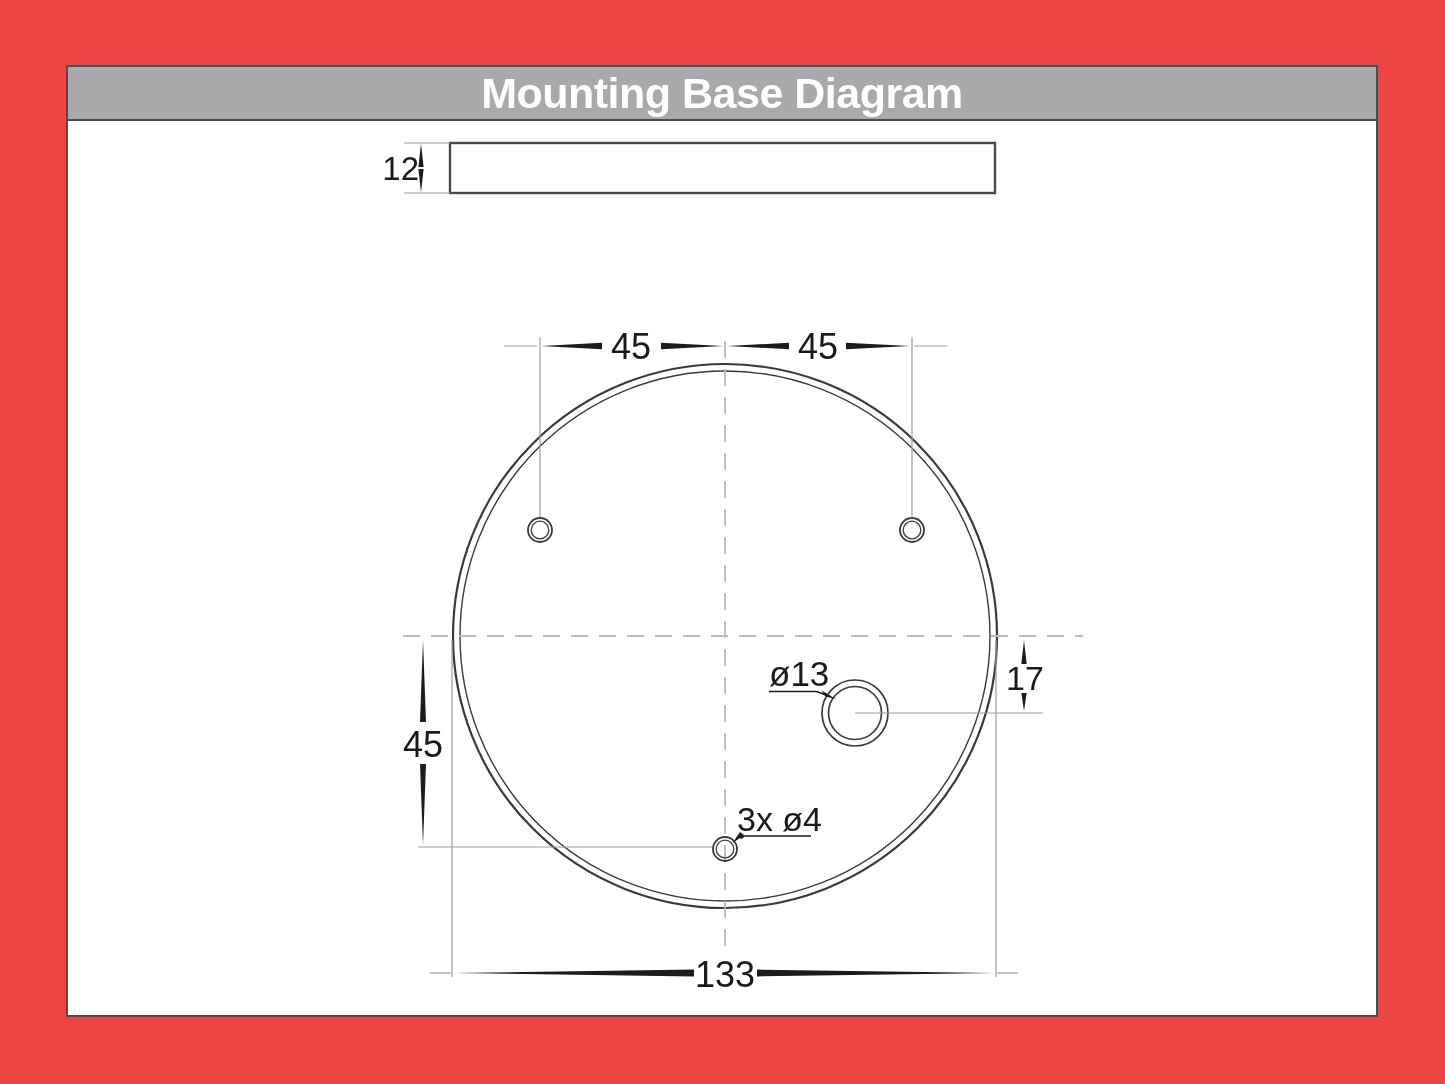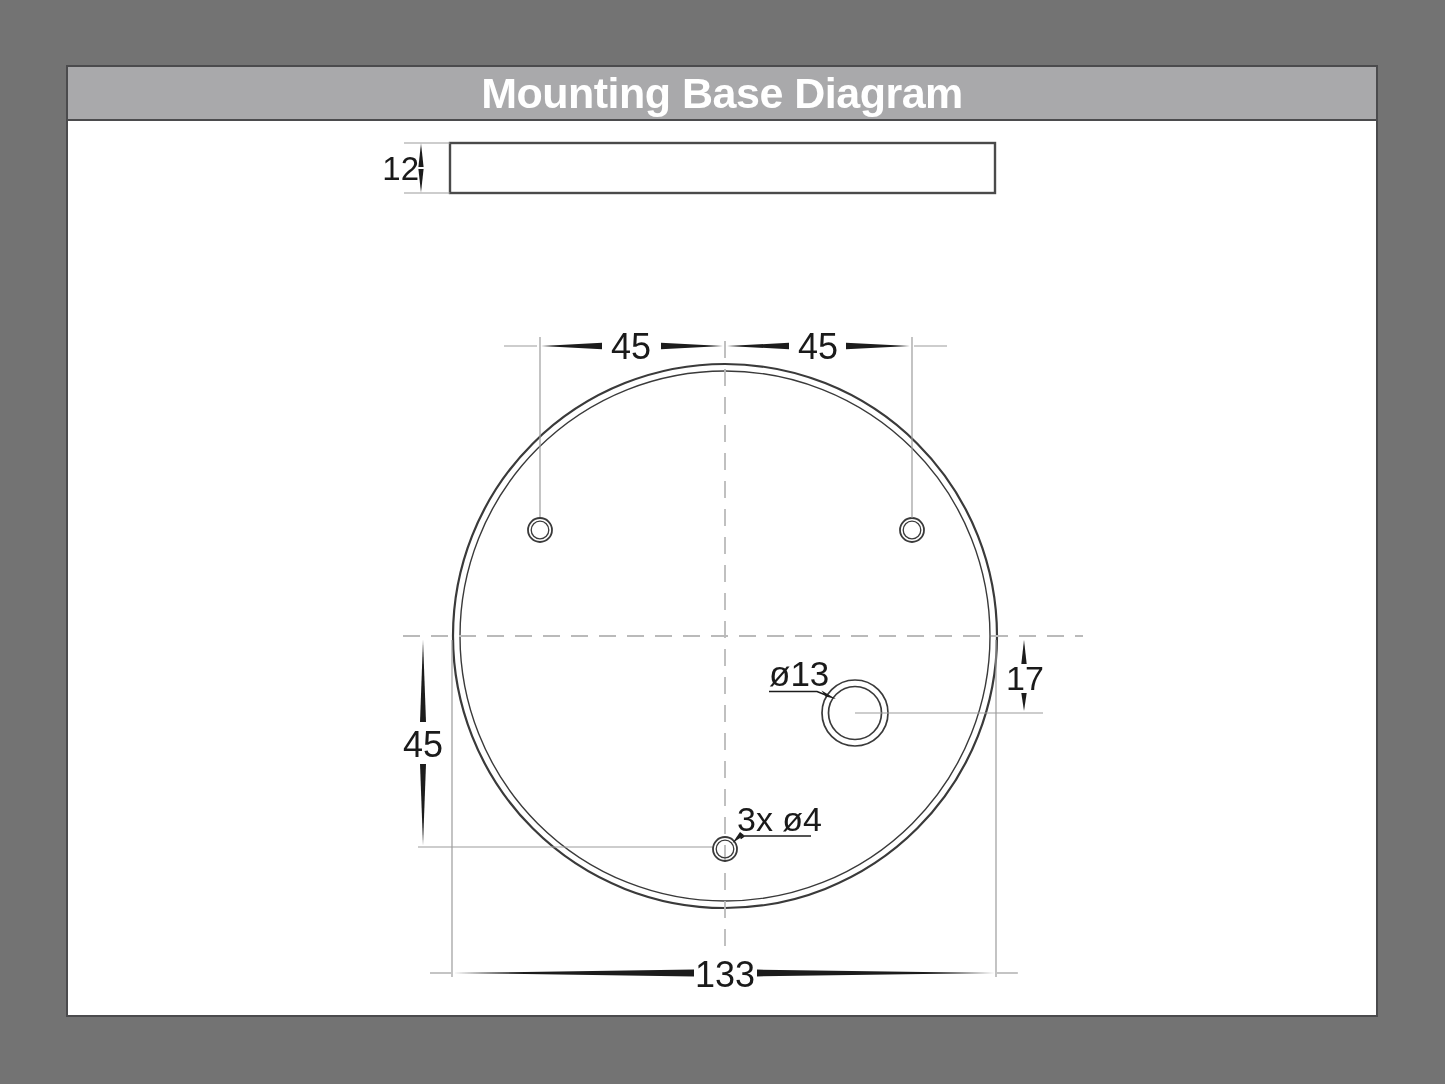--- a/index.html
+++ b/index.html
@@ -5,21 +5,21 @@
   html, body {
     margin: 0;
     padding: 0;
     background: #ffffff;
     font-family: "Liberation Sans", sans-serif;
   }
   .canvas {
     position: relative;
     width: 1445px;
     height: 1084px;
-    background: #737373;
+    background: #ef4444;
     overflow: hidden;
   }
   .page {
     position: absolute;
     left: 66px;
     top: 65px;
     width: 1308px;
     height: 948px;
     border: 2px solid #4b4b4d;
     background: #ffffff;

